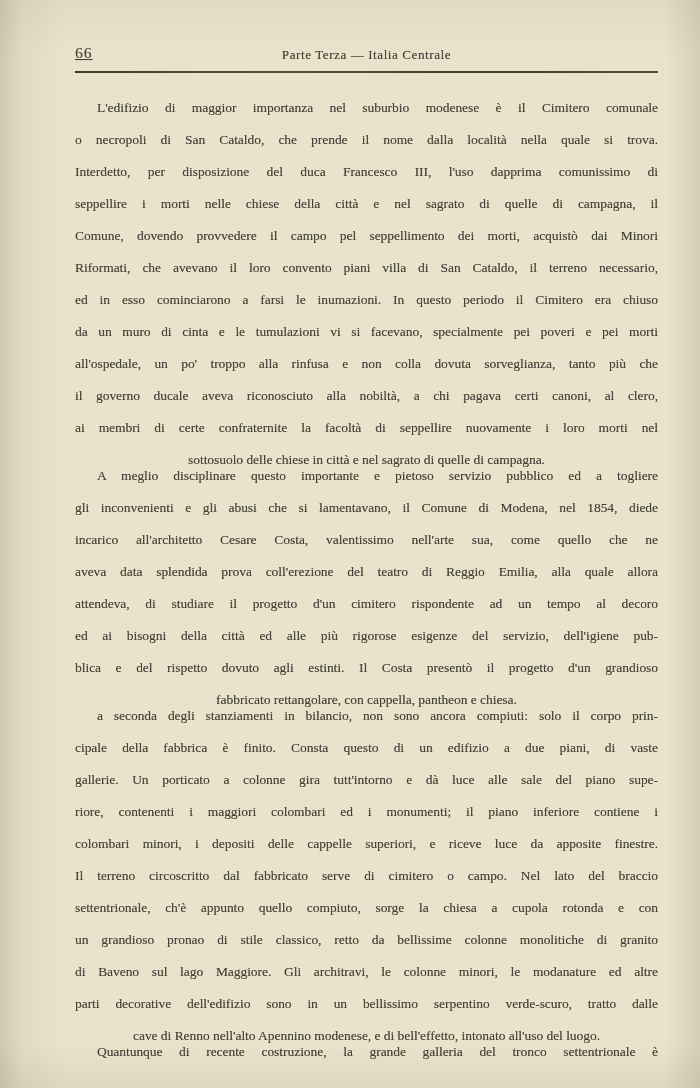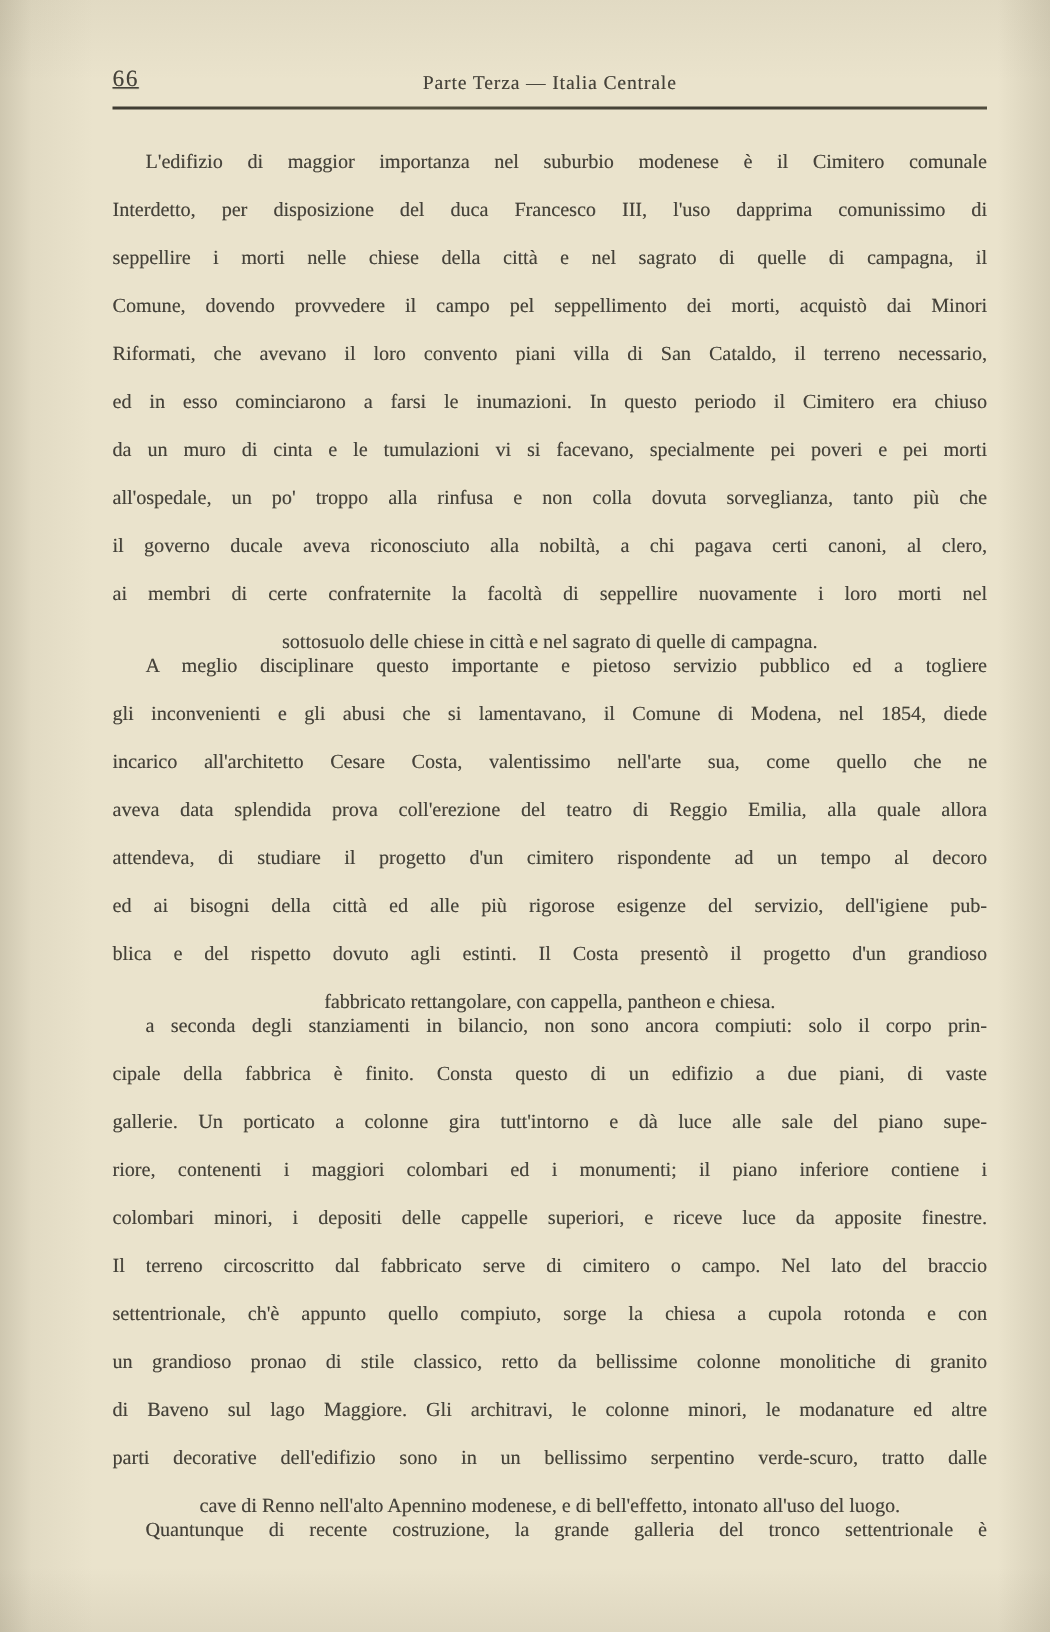--- a/index.html
+++ b/index.html
@@ -53,20 +53,21 @@
 
   <div class="running-title ink">Parte Terza — Italia Centrale</div>
 
   <div class="header-rule"></div>
 
   <div class="text-column ink">
 
     <div>
         <div class="para">
           <div class="line">L'edifizio di maggior importanza nel suburbio modenese è il Cimitero comunale</div>
+          <div class="line">o necropoli di San Cataldo, che prende il nome dalla località nella quale si trova.</div>
           <div class="line">Interdetto, per disposizione del duca Francesco III, l'uso dapprima comunissimo di</div>
           <div class="line">seppellire i morti nelle chiese della città e nel sagrato di quelle di campagna, il</div>
           <div class="line">Comune, dovendo provvedere il campo pel seppellimento dei morti, acquistò dai Minori</div>
           <div class="line">Riformati, che avevano il loro convento piani villa di San Cataldo, il terreno necessario,</div>
           <div class="line">ed in esso cominciarono a farsi le inumazioni. In questo periodo il Cimitero era chiuso</div>
           <div class="line">da un muro di cinta e le tumulazioni vi si facevano, specialmente pei poveri e pei morti</div>
           <div class="line">all'ospedale, un po' troppo alla rinfusa e non colla dovuta sorveglianza, tanto più che</div>
           <div class="line">il governo ducale aveva riconosciuto alla nobiltà, a chi pagava certi canoni, al clero,</div>
           <div class="line">ai membri di certe confraternite la facoltà di seppellire nuovamente i loro morti nel</div>
           <div class="line last">sottosuolo delle chiese in città e nel sagrato di quelle di campagna.</div>

